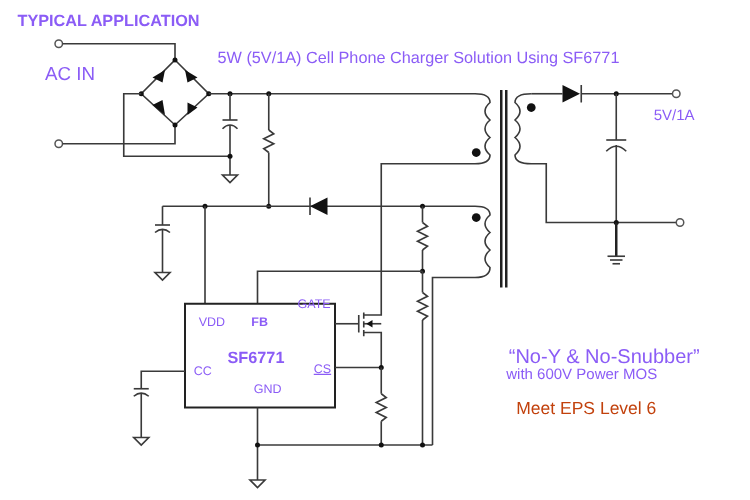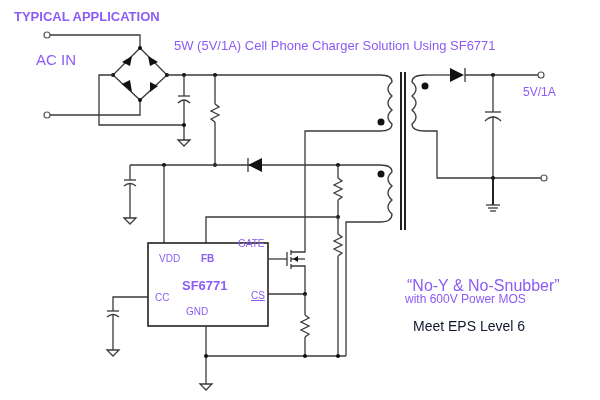--- a/index.html
+++ b/index.html
@@ -14,24 +14,24 @@
   #subtitle { left: 174px; top: 38px; font-size: 13px; }
   #acin { left: 36px; top: 51px; font-size: 15px; }
   #vout { left: 523px; top: 85px; font-size: 12px; }
   #chip-name { left: 182px; top: 278px; font-size: 13px; font-weight: bold; }
   .pin { font-size: 10px; }
   #pin-vdd { left: 159px; top: 253px; }
   #pin-fb { left: 201px; top: 253px; font-weight: bold; }
   #pin-gate { left: 238px; top: 238px; }
   #pin-cc { left: 155px; top: 292px; }
   #pin-cs { left: 251px; top: 290px; text-decoration: underline; }
-  #pin-gnd { left: 186px; top: 306px; }
+  #pin-gnd { left: 203px; top: 306px; }
   #note1 { left: 407px; top: 277px; font-size: 16px; }
   #note2 { left: 405px; top: 292px; font-size: 12px; text-align: right; }
-  #eps { left: 413px; top: 318px; font-size: 14px; color: #0f172a; }
+  #eps { left: 413px; top: 318px; font-size: 14px; color: #c2410c; }
 </style>
 </head>
 <body>
 
 <svg width="600" height="400" viewBox="0 0 600 400">
 
   <g>
     <circle class="term" cx="47" cy="35" r="3"></circle>
     <circle class="term" cx="47" cy="115" r="3"></circle>
     <polyline class="w" points="50,35 140,35 140,48"></polyline>

